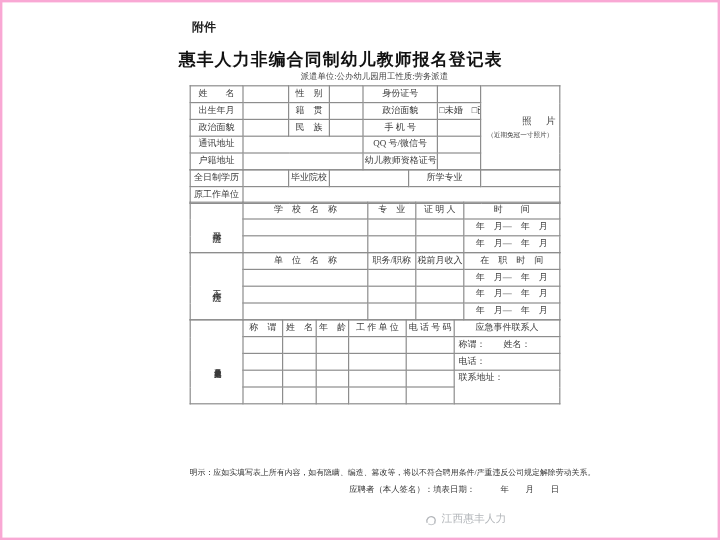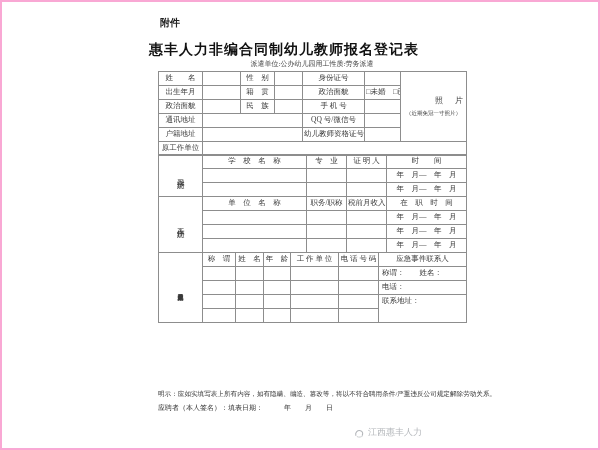--- a/index.html
+++ b/index.html
@@ -17,21 +17,21 @@
   td { border:1px solid #8d8d8d; height:14px; font-size:7.5px; color:#3a3a3a; text-align:center; vertical-align:middle; padding:0 1px; overflow:hidden; white-space:nowrap; line-height:1.1; }
   td.lbl { letter-spacing:0px; }
   td.left { text-align:left; padding-left:3px; }
   .vlabel { writing-mode:vertical-lr; text-orientation:upright; margin:0 auto; letter-spacing:1px; font-size:7.5px; white-space:normal; line-height:1; }
   .vlabel-sm { writing-mode:vertical-lr; text-orientation:upright; margin:0 auto; font-size:6px; letter-spacing:0; white-space:normal; line-height:1; }
   td.photo-cell { vertical-align:middle; }
   .photo-title { font-size:8px; letter-spacing:2px; margin-bottom:4px;text-align:right; }
   .photo-note { font-size:5.5px; white-space:nowrap; }
 
   .notice { position:absolute; left:156px; top:388px; width:312px; font-size:6.6px; color:#333; white-space:nowrap; }
-  .sig-row { position:absolute; left:156px; top:401px; width:308px; display:flex; justify-content:flex-start; font-size:7px; color:#333; }
+  .sig-row { position:absolute; left:156px; top:401px; width:308px; display:flex; justify-content:flex-end; font-size:7px; color:#333; }
 
   .watermark { position:absolute; left:352px; top:424px; display:flex; align-items:flex-end; gap:3px; color:#b3b6ba; font-size:9px; font-family:"Liberation Sans",sans-serif; }
   .wm-icon { width:11px; height:11px; display:inline-block; }
 </style>
 </head>
 <body>
 
 <div class="canvas">
 
   <div class="attachment">附件</div>
@@ -100,20 +100,28 @@
     <table>
       <colgroup>
           <col style="width:44px">
           <col style="width:38px">
           <col style="width:34px">
           <col style="width:66px">
           <col style="width:60px">
           <col style="width:66px">
         </colgroup>
       <tbody>
+          <tr>
+        <td class="lbl">全日制学历</td>
+        <td></td>
+        <td class="lbl">毕业院校</td>
+        <td></td>
+        <td class="lbl">所学专业</td>
+        <td></td>
+      </tr>
       <tr>
         <td class="lbl">原工作单位</td>
         <td colspan="5"></td>
       </tr>
     </tbody>
       </table>
 
     <table>
       <colgroup>
           <col style="width:44px">

